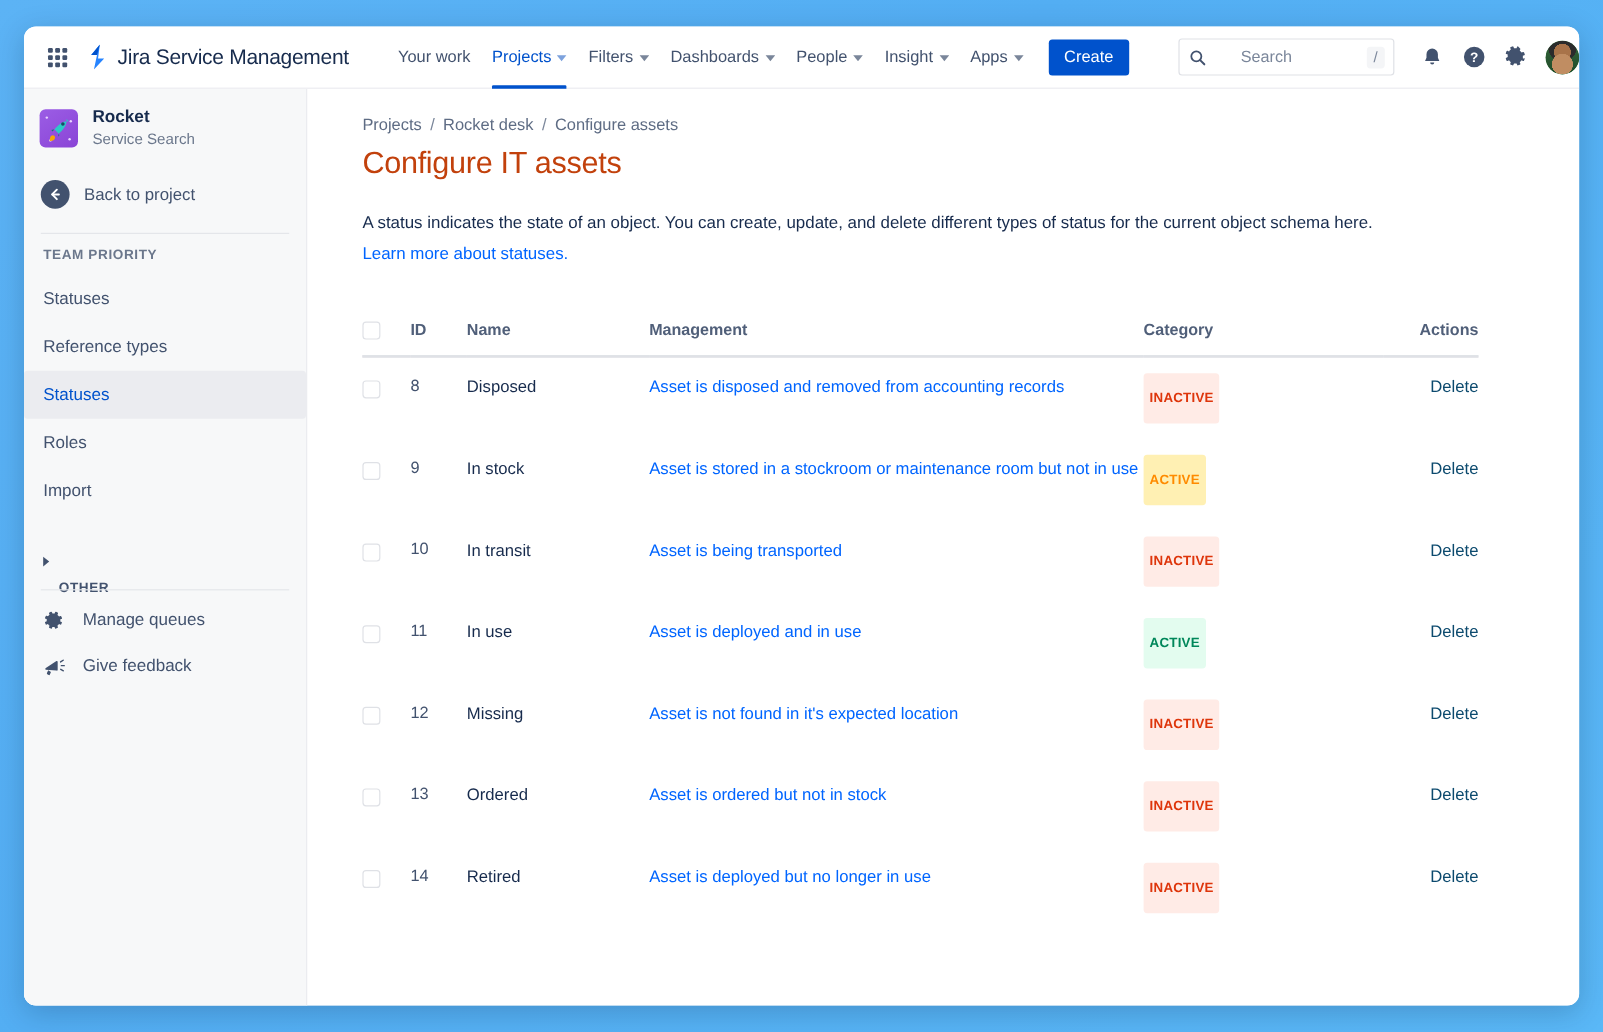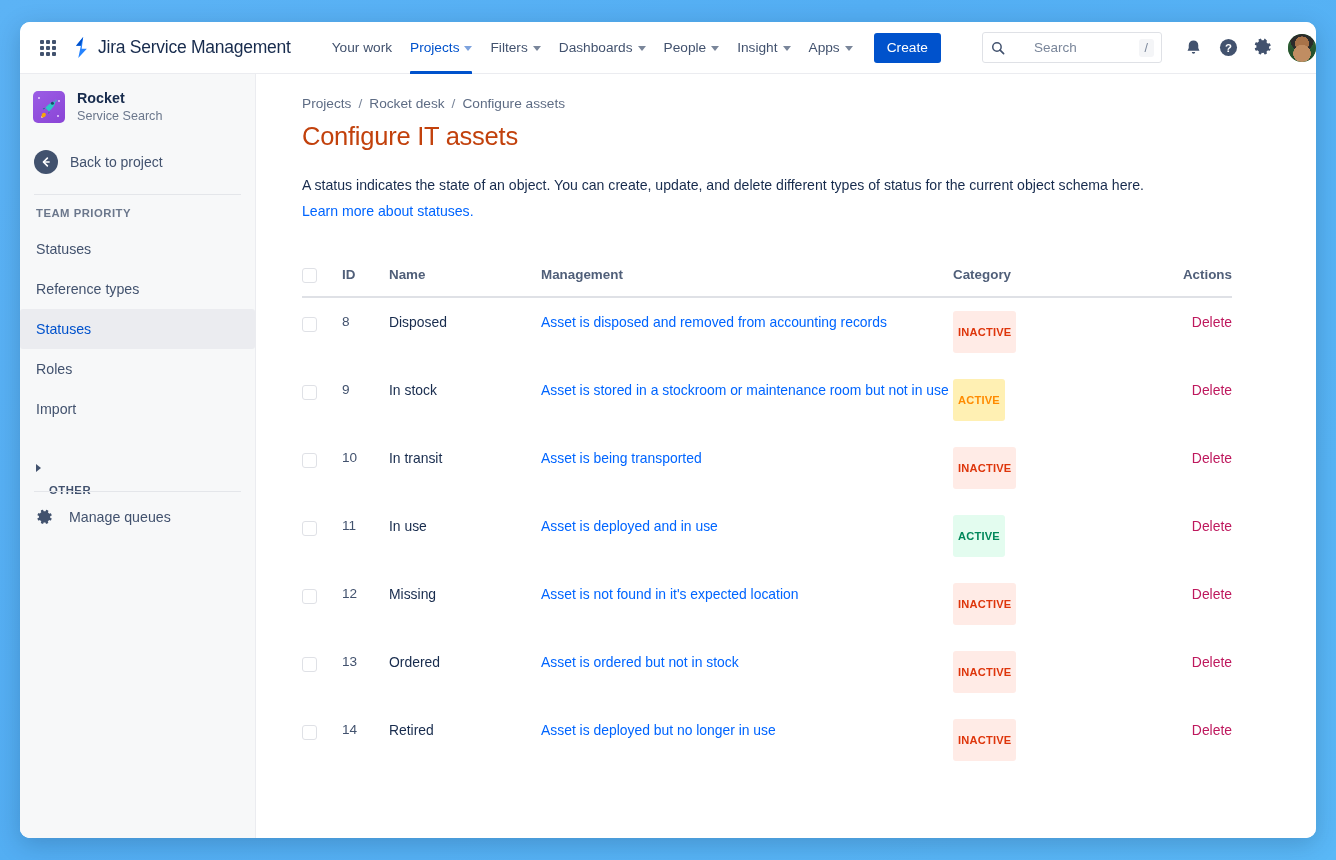--- a/index.html
+++ b/index.html
@@ -445,21 +445,21 @@
     border-radius: 3px;
     padding: 14px 5px;
     line-height: 14px;
     white-space: nowrap;
   }
   .badge.inactive { background: #ffebe6; color: #de350b; }
   .badge.pending  { background: #fff0b3; color: #ff8b00; }
   .badge.active   { background: #e3fcef; color: #00875a; }
 
   .delete-link {
-    color: #be185d;
+    color: #0c4a6e;
     cursor: pointer;
     font-size: 13.9px;
   }
   td.actions-cell { text-align: right; }
 </style>
 </head>
 <body>
 
 <div class="window">
 
@@ -621,20 +621,30 @@
       <div class="side-action">
         <span class="ico">
           <svg width="18" height="18" viewBox="0 0 20 20">
             <path fill="#42526e" d="M10 6.4a3.6 3.6 0 1 0 0 7.2 3.6 3.6 0 0 0 0-7.2zm0 5.4a1.8 1.8 0 1 1 0-3.6 1.8 1.8 0 0 1 0 3.6z"></path>
             <path fill="#42526e" d="M17 11.4l-1.2-.4a6 6 0 0 0 0-2l1.2-.4a.7.7 0 0 0 .4-.9l-.6-1.4a.7.7 0 0 0-.9-.4l-1.2.5a5.8 5.8 0 0 0-1.5-1.5l.5-1.2a.7.7 0 0 0-.4-.9L11.9 2a.7.7 0 0 0-.9.4l-.4 1.2a6 6 0 0 0-2 0L8.1 2.4a.7.7 0 0 0-.9-.4l-1.4.6a.7.7 0 0 0-.4.9l.5 1.2a5.8 5.8 0 0 0-1.5 1.5l-1.2-.5a.7.7 0 0 0-.9.4l-.6 1.4a.7.7 0 0 0 .4.9l1.2.4a6 6 0 0 0 0 2l-1.2.4a.7.7 0 0 0-.4.9l.6 1.4a.7.7 0 0 0 .9.4l1.2-.5a5.8 5.8 0 0 0 1.5 1.5l-.5 1.2a.7.7 0 0 0 .4.9l1.4.6a.7.7 0 0 0 .9-.4l.4-1.2a6 6 0 0 0 2 0l.4 1.2a.7.7 0 0 0 .9.4l1.4-.6a.7.7 0 0 0 .4-.9l-.5-1.2a5.8 5.8 0 0 0 1.5-1.5l1.2.5a.7.7 0 0 0 .9-.4l.6-1.4a.7.7 0 0 0-.4-.9z"></path>
           </svg>
         </span>
         <span>Manage queues</span>
       </div>
 
+      <div class="side-action">
+        <span class="ico">
+          <svg width="19" height="19" viewBox="0 0 20 20">
+            <path fill="#42526e" d="M2.3 11.3 11.6 5.1c.5-.3 1.1 0 1.1.6v7.2c0 .6-.6.9-1.1.6L2.3 12.7a.8.8 0 0 1 0-1.4z"></path>
+            <path fill="#42526e" d="M4.4 13.1l2.4 1.6-.9 2.3a.8.8 0 0 1-1.1.4l-1.2-.7a.8.8 0 0 1-.3-1z"></path>
+            <path fill="#42526e" d="M14.8 6.3a.6.6 0 0 1 .1-.9l2.3-1.5a.6.6 0 1 1 .7 1l-2.3 1.5a.6.6 0 0 1-.8-.1zM15.3 9.2a.6.6 0 0 1 .6-.6h2.6a.6.6 0 1 1 0 1.2h-2.6a.6.6 0 0 1-.6-.6zM14.9 12a.6.6 0 0 1 .8-.2l2.3 1.3a.6.6 0 0 1-.6 1.1l-2.3-1.3a.6.6 0 0 1-.2-.9z"></path>
+          </svg>
+        </span>
+        <span>Give feedback</span>
+      </div>
     </div>
 
     <div class="main">
 
       <div class="breadcrumb">
         <span class="crumb">Projects</span>
         <span class="crumb-sep">/</span>
         <span class="crumb">Rocket desk</span>
         <span class="crumb-sep">/</span>
         <span class="crumb last">Configure assets</span>

